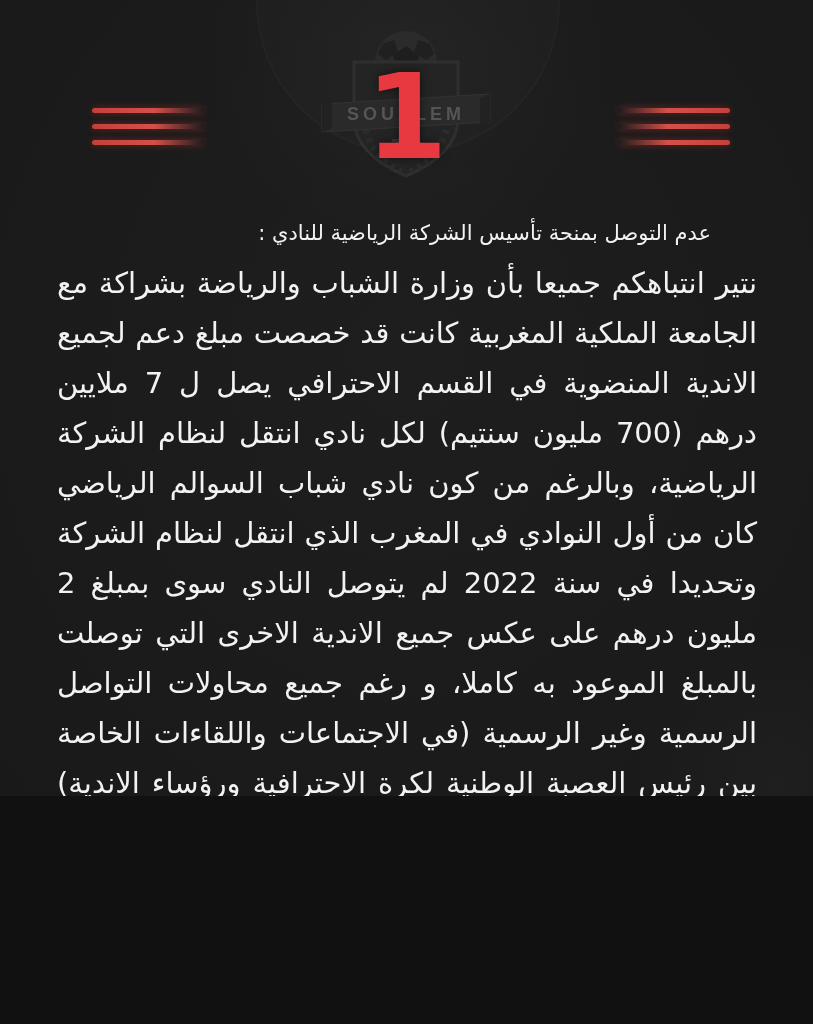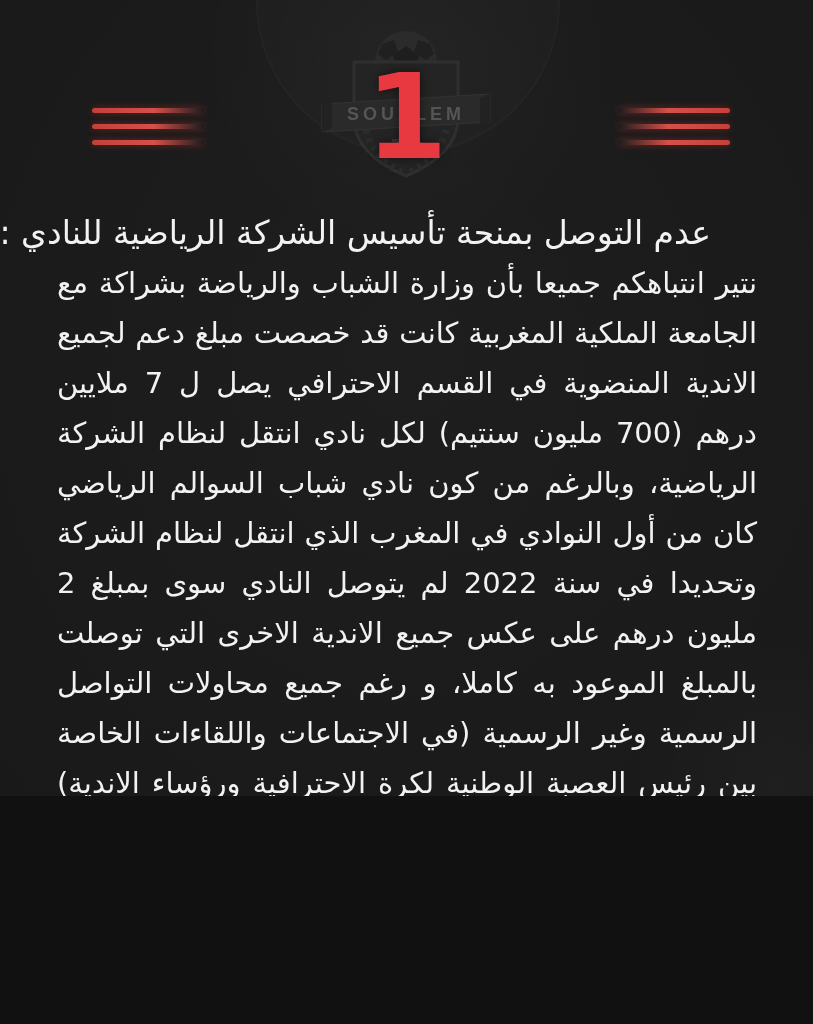--- a/index.html
+++ b/index.html
@@ -41,22 +41,22 @@
   .speed-lines.right span{
     background:linear-gradient(270deg, #c4403b 0%, #d5504a 55%, rgba(213,80,74,0) 100%);}
 
   
   .content{
     position:absolute;top:208px;left:57px;width:700px;
     direction:rtl;
     color:#f2f2f2;
   }
   .post-title{
-    font-size:33px;line-height:50px;
-    text-align:center;
+    font-size:21px;line-height:50px;
+    text-align:right;
     padding-right:46px;
     white-space:nowrap;
   }
   .post-body{
     font-size:29px;line-height:50px;
     text-align:justify;
     text-align-last:center;
   }
 </style>
 </head>

